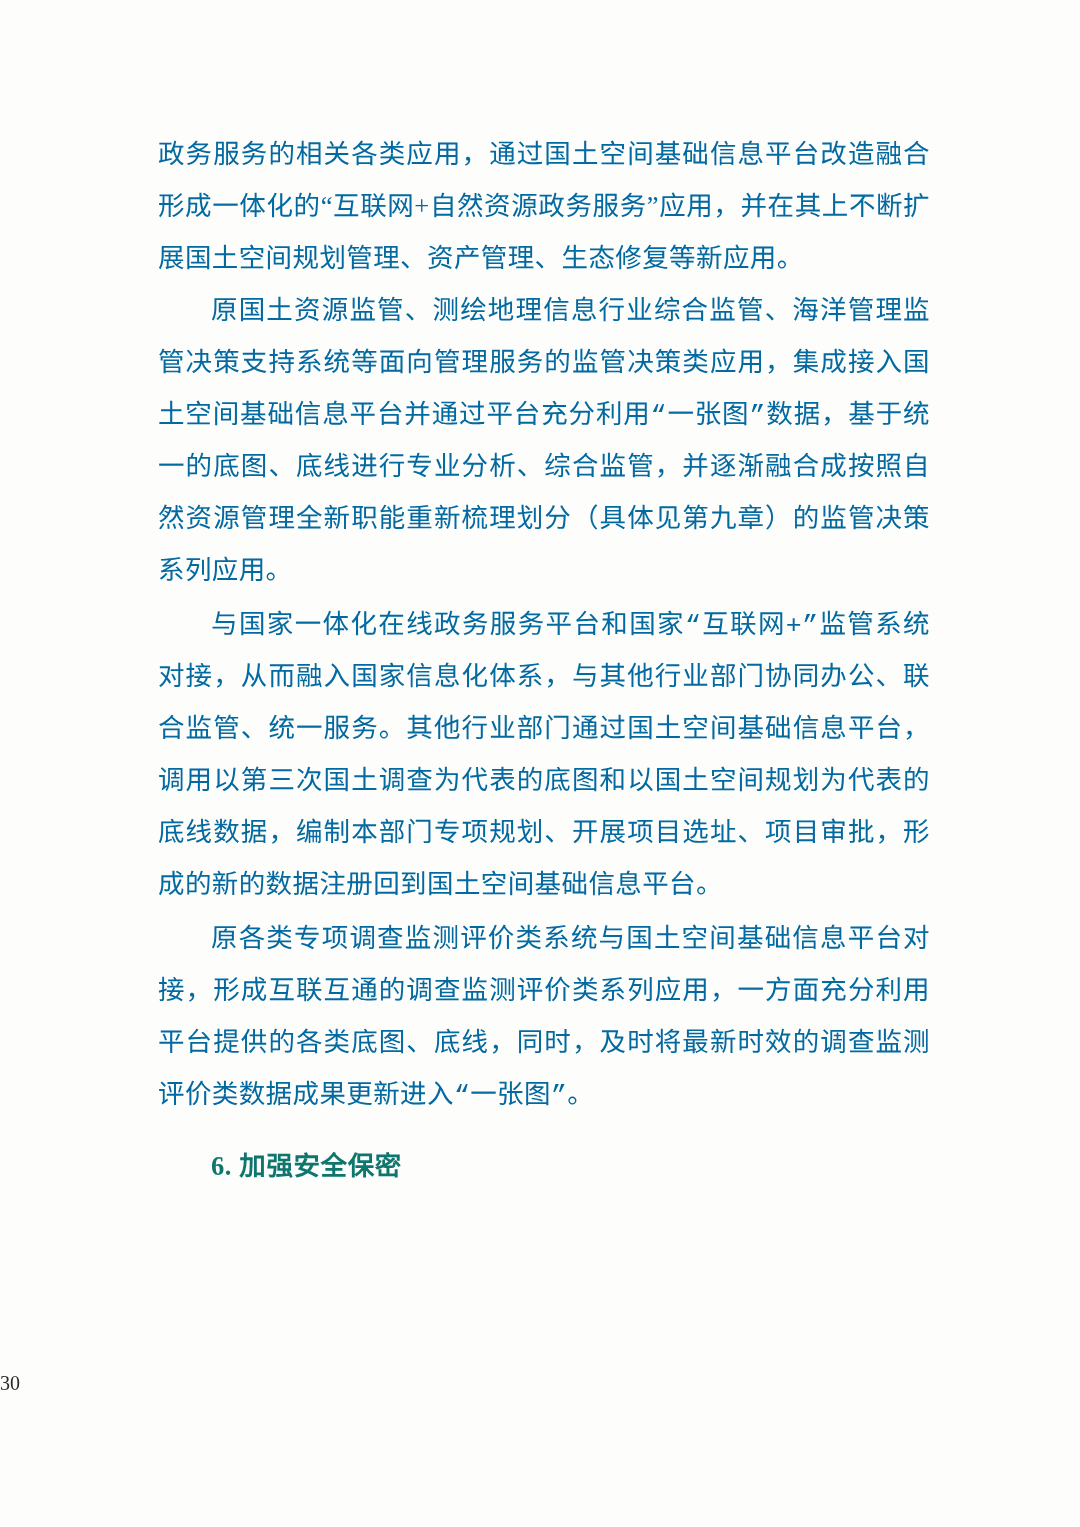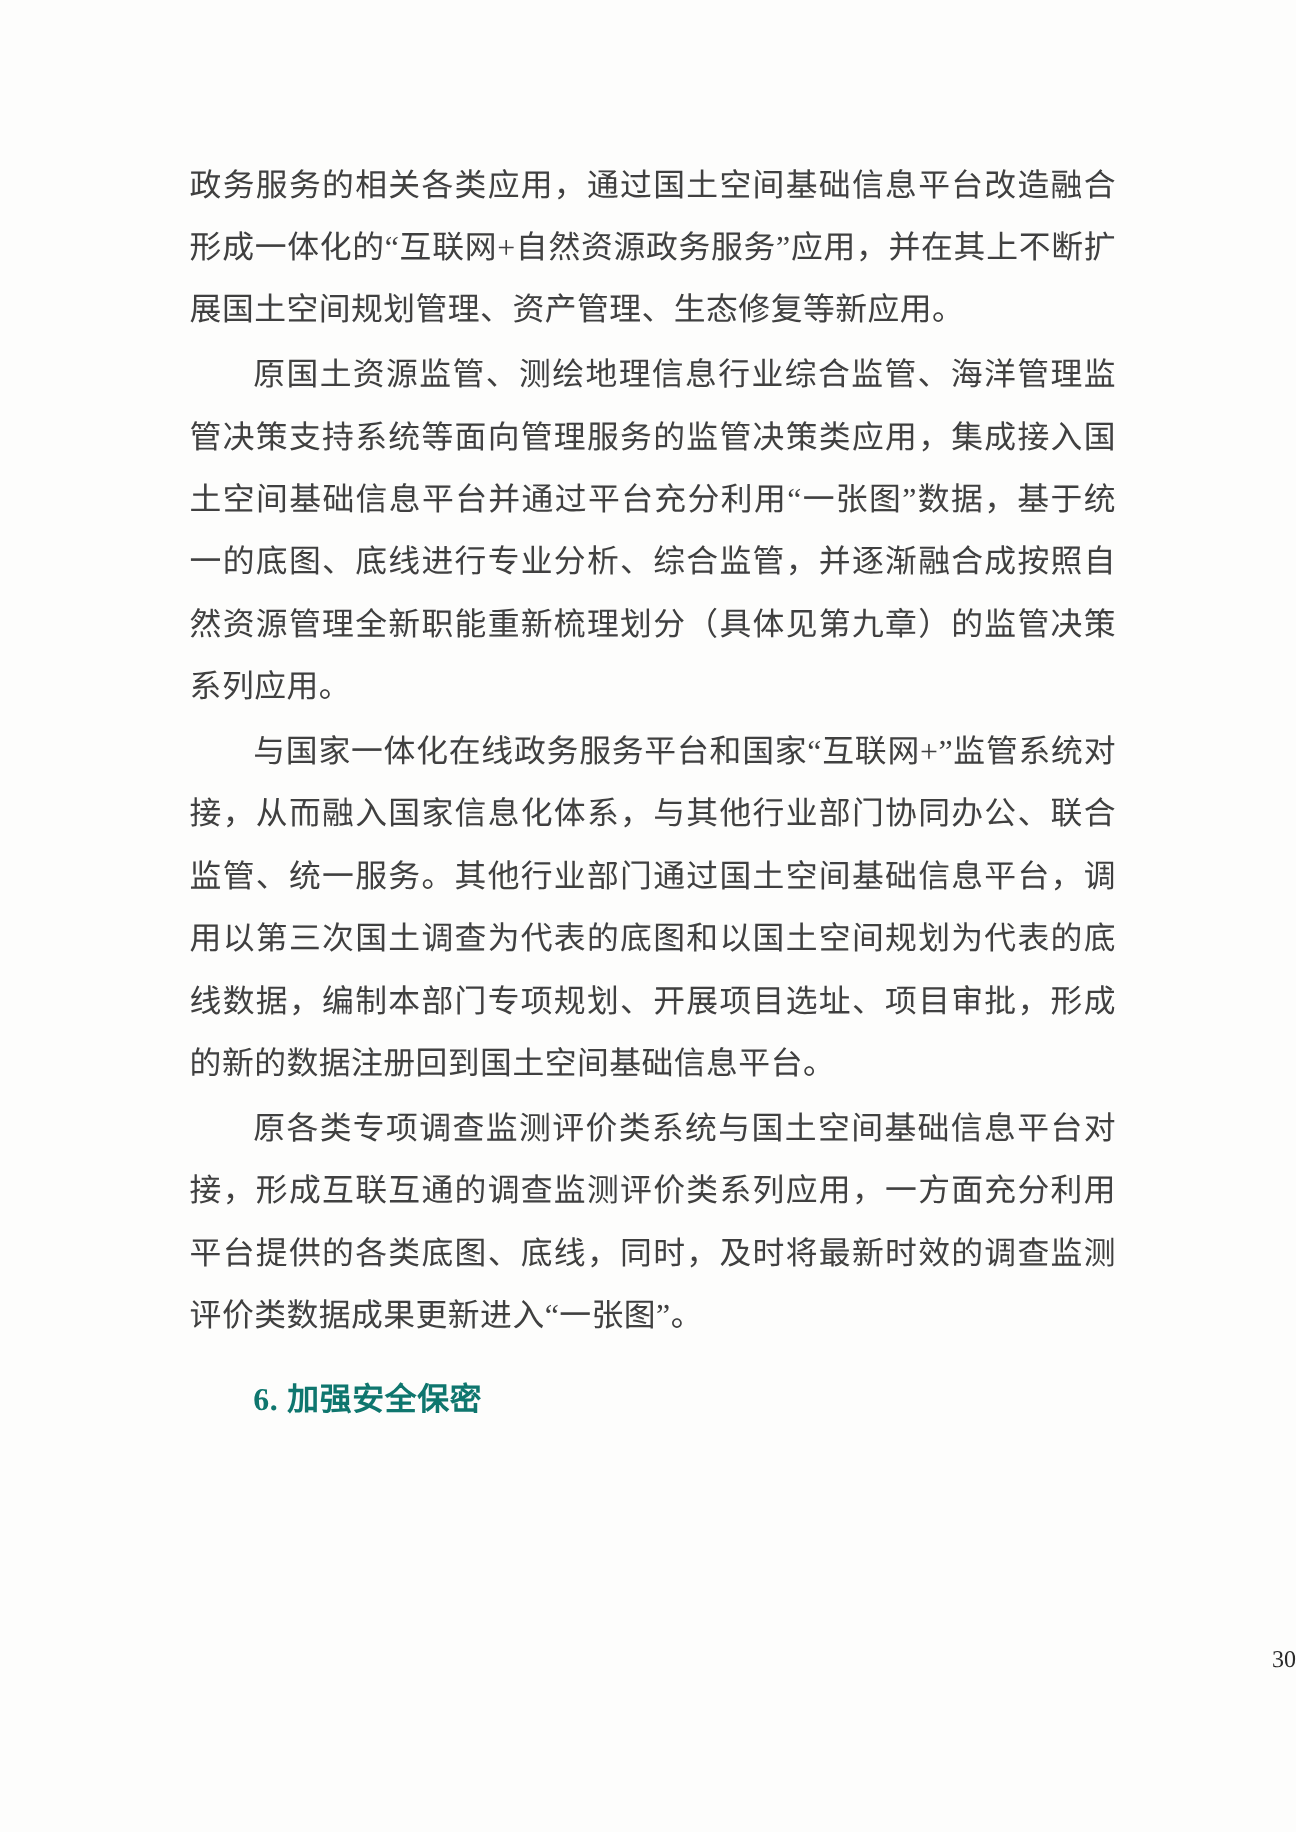--- a/index.html
+++ b/index.html
@@ -29,41 +29,42 @@
     top: 128px;
     width: 772px;
   }
   p.para {
     margin: 0 0 2px 0;
     font-size: 26.5px;
     line-height: 52px;
     text-align: justify;
     text-justify: inter-ideograph;
     letter-spacing: 0.4px;
-    color: #404040;
+    color: #0369a1;
     text-indent: 0;
   }
   p.indent {
     text-indent: 53px;
+    font-family: Liberation Mono, monospace;
   }
   h2.heading {
     margin: 18px 0 6px 0;
     font-size: 26.5px;
     line-height: 52px;
     font-weight: bold;
     text-indent: 53px;
     letter-spacing: 0.6px;
     color: #0f766e;
   }
   .pagenum {
     position: absolute;
     left: 0;
     top: 1372px;
     width: 1080px;
-    text-align: right;
+    text-align: left;
     font-size: 20px;
     color: #2a2a2a;
     font-family: "Liberation Serif", "DejaVu Serif", serif;
   }
 </style>
 </head>
 <body>
 
 <div class="page">
   <div class="content">

